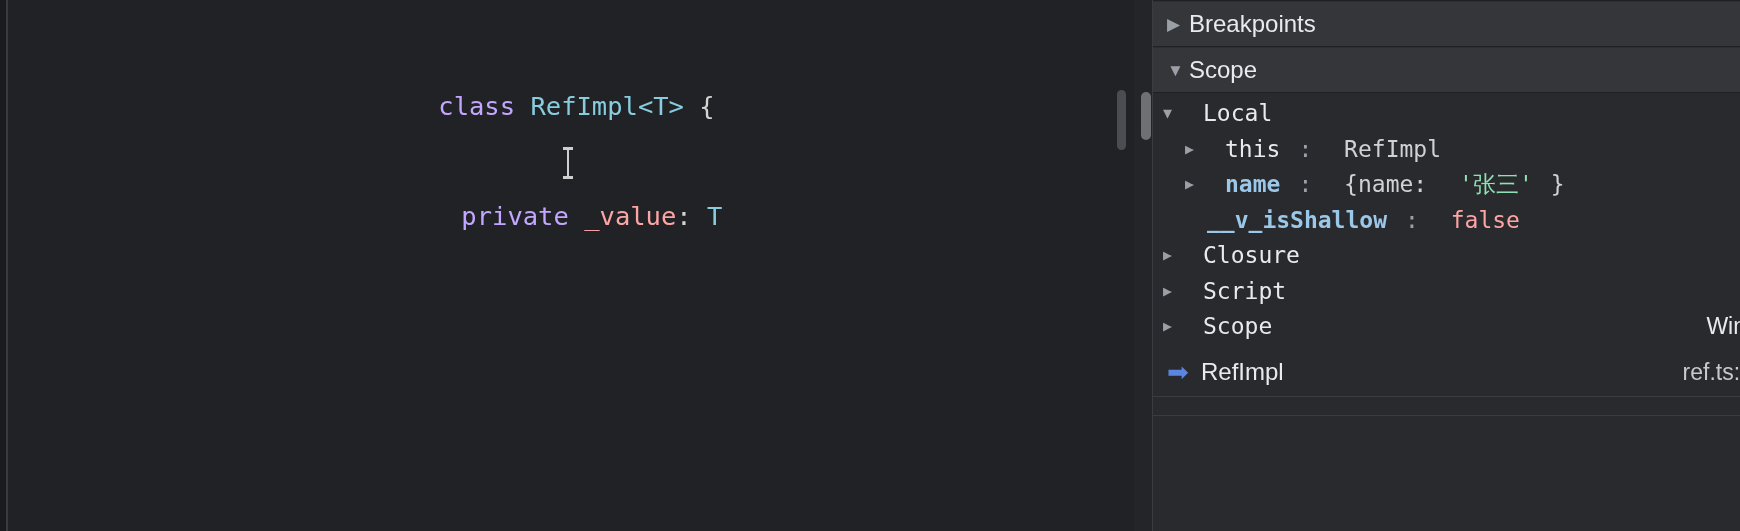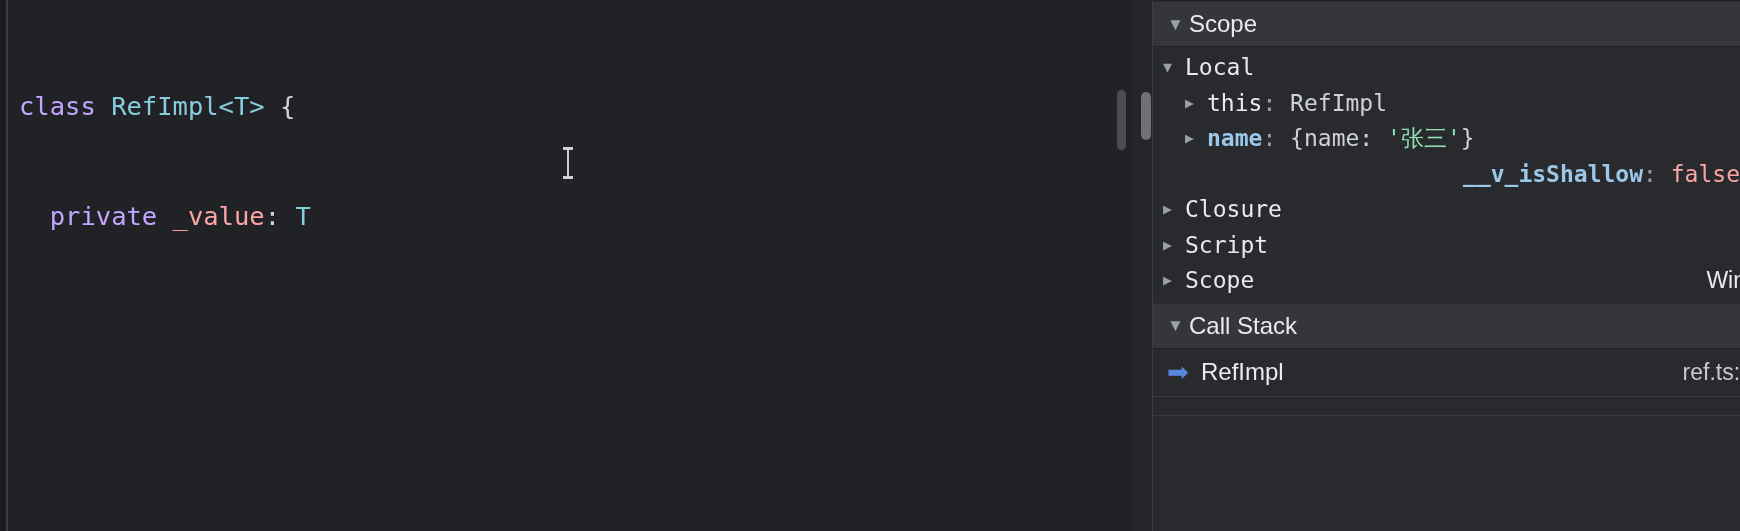--- a/index.html
+++ b/index.html
@@ -52,20 +52,21 @@
     font-size: 25.5px;
     line-height: 27.6px;
     letter-spacing: 0px;
     white-space: pre;
   }
   .ln {
     position: relative;
     height: 27.6px;
     padding-left: 11px;
     white-space: pre;
+    text-align: center;
   }
 
   
   .t-kw      { color: #c3a6ff; }   
   .t-cls     { color: #87cdde; }   
   .t-prop    { color: #fca5a5; }   
   .t-plain   { color: #e6e6e6; }
   .t-punc    { color: #d4d4d4; }
 
   
@@ -137,30 +138,31 @@
     color: #e8eaed;
     padding: 3px 0 4px 0;
   }
   .scope-row {
     position: relative;
     display: flex;
     align-items: center;
     height: 35.5px;
     white-space: pre;
     padding-left: 10px;
+    gap: 18px;
   }
   .scope-row .tri {
     width: 22px;
     flex: 0 0 22px;
     color: #9aa0a6;
     font-size: 15px;
   }
   .scope-row.indent1 { padding-left: 10px; }
   .scope-row.indent2 { padding-left: 32px; }
-  .scope-row.indent3 { padding-left: 54px; justify-content: flex-end; }
+  .scope-row.indent3 { padding-left: 54px; }
   .v-name    { color: #e8eaed; }
   .v-name-hl { color: #9bc7e8; font-weight: bold; }
   .v-punct   { color: #9aa0a6; }
   .v-obj     { color: #cfd2d4; }
   .v-str     { color: #8fe0b4; }
   .v-bool    { color: #fca5a5; }
   .v-right {
     position: absolute;
     right: -6px;
     color: #e8eaed;
@@ -276,20 +278,24 @@
   <div class="devtools">
     <div class="dt-scrollbar"></div>
 
     <div class="dt-body">
 
       <div class="sec-head" style="height:22px;margin-top:-22px;border-top:none;">
 
         <span>Watch</span>
       </div>
 
+      <div class="sec-head">
+        <span class="tri right"></span>
+        <span>Breakpoints</span>
+      </div>
 
       <div class="sec-head">
         <span class="tri down"></span>
         <span>Scope</span>
       </div>
 
       <div class="scope-area">
 
         <div class="scope-row indent1">
           <span class="tri down"></span><span class="v-name">Local</span>
@@ -315,24 +321,20 @@
           <span class="tri right"></span><span class="v-name">Script</span>
         </div>
 
         <div class="scope-row indent1">
           <span class="tri right"></span><span class="v-name">Scope</span>
           <span class="v-right">Win</span>
         </div>
 
       </div>
 
-      <div class="sec-head">
-        <span class="tri down"></span>
-        <span>Call Stack</span>
-      </div>
 
       <div class="stack-row">
         <span class="stack-arrow"></span>
         <span>RefImpl</span>
         <span class="stack-loc">ref.ts:11</span>
       </div>
 
       <div class="stack-row partial"></div>
 
     </div>

